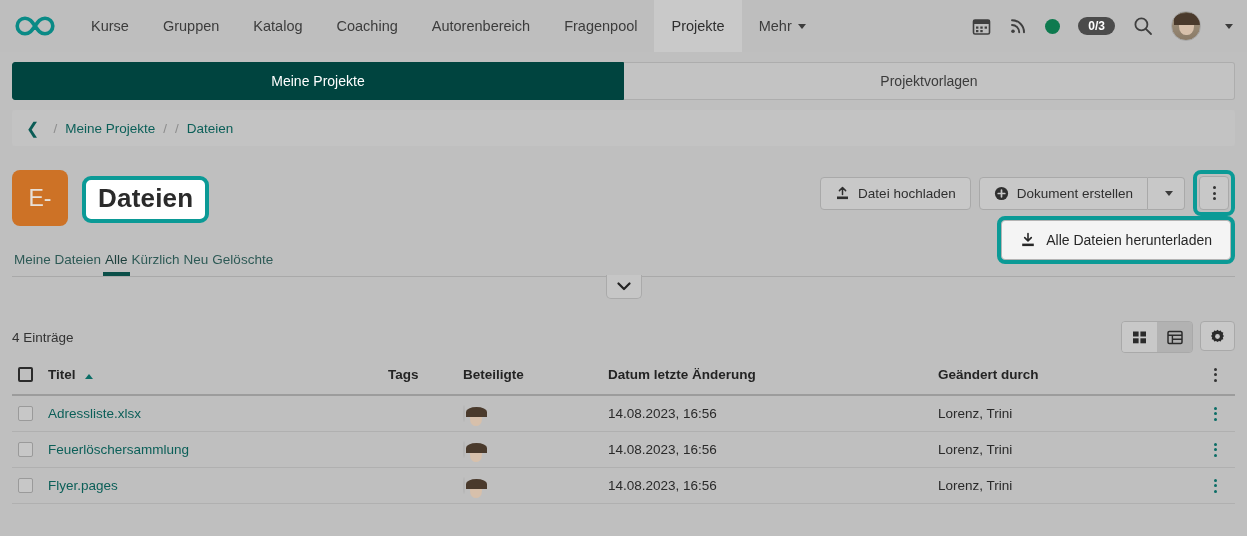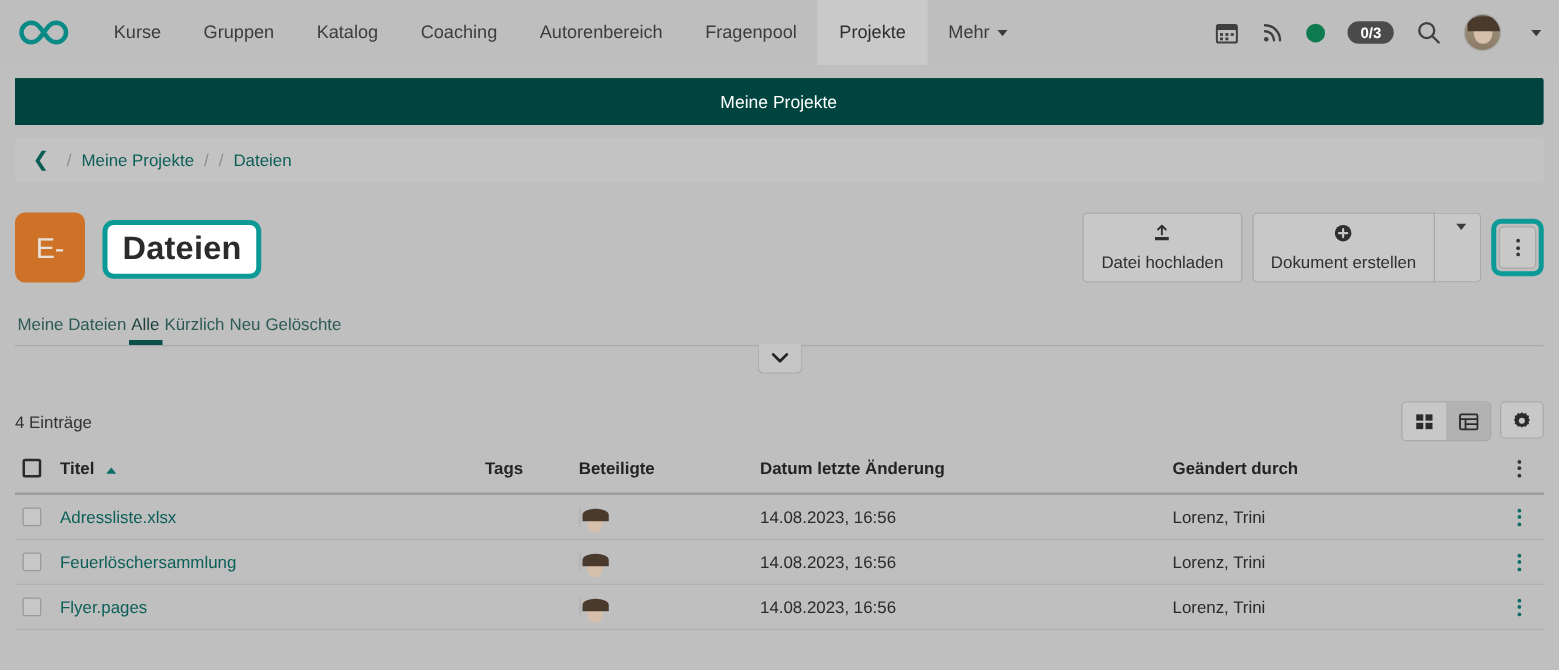--- a/index.html
+++ b/index.html
@@ -87,21 +87,21 @@
   .title-hl {
     display: inline-block; background: #ffffff; border: 4px solid #0b9a96;
     border-radius: 9px; padding: 3px 12px 5px 12px;
   }
   .title-hl h1 { font-size: 26px; color: #2b2b2b; font-weight: bold; letter-spacing: .2px; }
 
   .actions { position: absolute; right: 0; top: 0; display: flex; align-items: center; gap: 8px; }
   .btn {
     background: #c8c8c8; border: 1px solid #a9a9a9; border-radius: 4px;
     font-size: 13.5px; color: #2f2f2f; padding: 8px 14px;
-    display: flex; align-items: center; gap: 8px; cursor: pointer; white-space: nowrap; flex-direction: column;
+    display: flex; align-items: center; gap: 8px; cursor: pointer; white-space: nowrap;
   }
   .btn-group { display: flex; }
   .btn-group .btn:first-child { border-radius: 4px 0 0 4px; }
   .btn-group .btn.split { border-radius: 0 4px 4px 0; border-left: none; padding: 8px 11px; }
   .kebab-btn {
     background: #c8c8c8; border: 1px solid #a9a9a9; border-radius: 4px;
     width: 30px; height: 34px; display: flex; align-items: center; justify-content: center;
     cursor: pointer;
   }
   .kebab-hl { border: 4px solid #0b9a96; border-radius: 8px; padding: 2px; }
@@ -263,20 +263,23 @@
     </div>
     <div class="avatar"></div>
     <span class="caret-sm"></span>
   </div>
 </div>
 
 <div class="segbar">
   <div class="seg active">
     <span>Meine Projekte</span>
   </div>
+  <div class="seg">
+    <span>Projektvorlagen</span>
+  </div>
 </div>
 
 <div class="crumbbar">
   <span class="crumb-back">❮</span>
   <span class="crumb-sep">/</span>
   <span class="crumb">Meine Projekte</span>
   <span class="crumb-sep">/</span>
   <span class="crumb-sep">/</span>
   <span class="crumb last">Dateien</span>
 </div>
@@ -319,20 +322,31 @@
     <div class="kebab-hl">
       <div class="kebab-btn">
         <span class="dots-v">
             <i></i>
             <i></i>
             <i></i>
           </span>
       </div>
     </div>
 
+    <div class="dropdown">
+      <div class="dropdown-inner">
+        <span>
+          <svg width="16" height="16" viewBox="0 0 16 16">
+            <path d="M8 1.6 L8 8.8 M4.7 5.6 L8 8.9 L11.3 5.6" fill="none" stroke="#272727" stroke-width="1.6" stroke-linecap="round" stroke-linejoin="round"></path>
+            <path d="M2.2 11.6 h11.6 v2.5 h-11.6 z" fill="#272727"></path>
+          </svg>
+        </span>
+        <span>Alle Dateien herunterladen</span>
+      </div>
+    </div>
   </div>
 </div>
 
 <div class="subtabs">
   <div class="subtab"><span>Meine Dateien</span></div>
   <div class="subtab active"><span>Alle</span></div>
   <div class="subtab"><span>Kürzlich</span></div>
   <div class="subtab"><span>Neu</span></div>
   <div class="subtab"><span>Gelöschte</span></div>
 </div>

